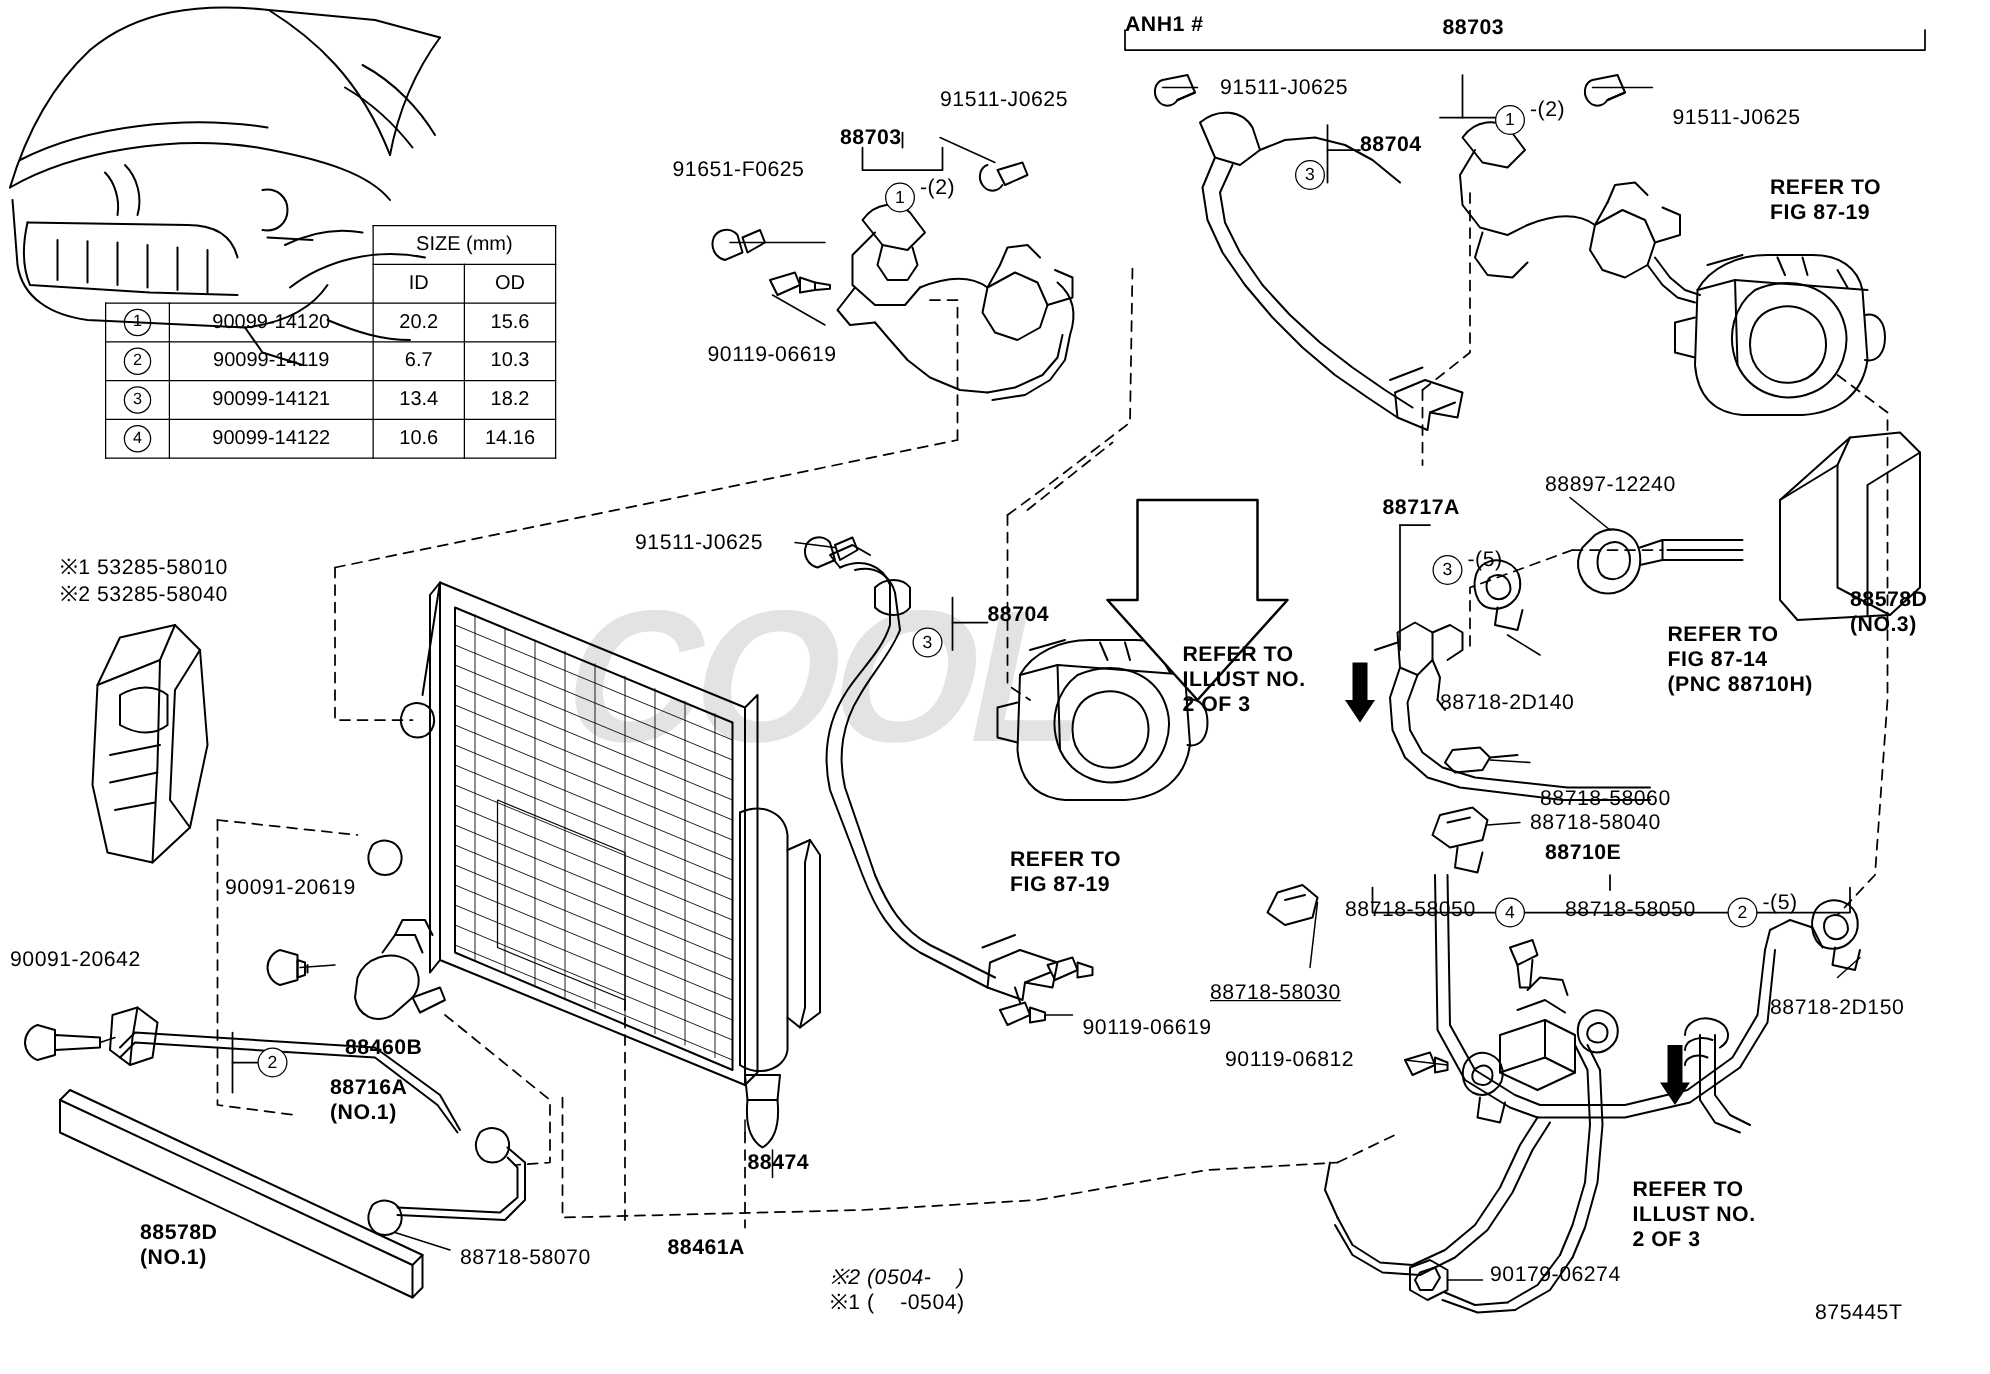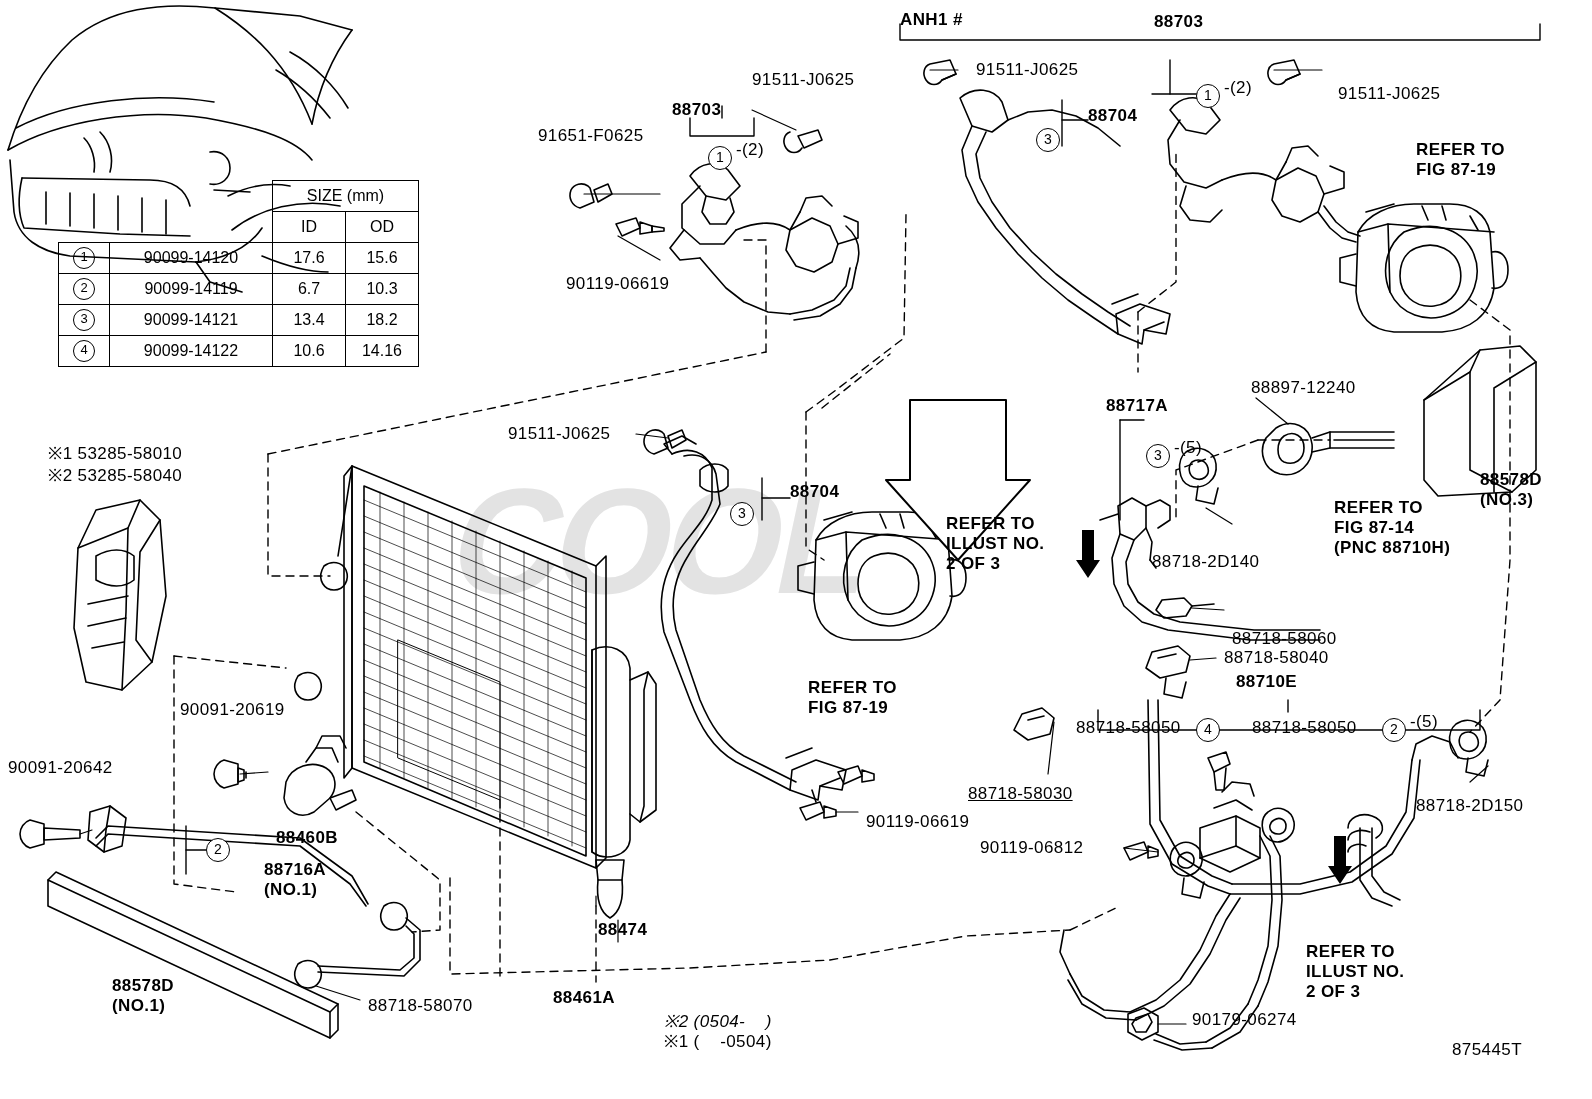--- a/index.html
+++ b/index.html
@@ -22,21 +22,21 @@
     transform:skewX(-12deg);
     user-select:none;
   }
   svg{position:absolute;left:0;top:0;}
   .circ{
     position:absolute;border:1.6px solid #000;border-radius:50%;
     width:22px;height:22px;font-size:14px;line-height:20px;text-align:center;
     background:#fff;
   }
   table.sz{
-    position:absolute;left:58px;top:180px;border-collapse:collapse;
+    position:absolute;left:84px;top:180px;border-collapse:collapse;
     font-size:16px;background:transparent;padding-left:44px;
   }
   table.sz td,table.sz th{
     border:1.6px solid #000;padding:2px 6px;text-align:center;height:26px;
     font-weight:normal;
   }
   table.sz .no{width:38px;}
   table.sz .pn{width:150px;margin-top:16px;}
   table.sz .idc,table.sz .odc{width:60px;}
   .noborder{border:none !important;}
@@ -401,21 +401,21 @@
     </tr>
     <tr>
       <td class="no noborder" style="border:none"></td>
       <td class="pn noborder" style="border:none"></td>
       <td class="idc">ID</td>
       <td class="odc">OD</td>
     </tr>
     <tr>
       <td class="no"><span style="display:inline-block;border:1.4px solid #000;border-radius:50%;width:20px;height:20px;line-height:18px;font-size:13px;">1</span></td>
       <td class="pn">90099-14120</td>
-      <td>17.6</td>
+      <td>20.2</td>
       <td>15.6</td>
     </tr>
     <tr>
       <td class="no"><span style="display:inline-block;border:1.4px solid #000;border-radius:50%;width:20px;height:20px;line-height:18px;font-size:13px;">2</span></td>
       <td class="pn">90099-14119</td>
       <td>6.7</td>
       <td>10.3</td>
     </tr>
     <tr>
       <td class="no"><span style="display:inline-block;border:1.4px solid #000;border-radius:50%;width:20px;height:20px;line-height:18px;font-size:13px;">3</span></td>
@@ -461,21 +461,21 @@
   <span class="lbl" style="left:976px;top:60px;">91511-J0625</span>
   <span class="lbl b" style="left:1088px;top:106px;">88704</span>
   <span class="lbl b" style="left:1154px;top:12px;">88703</span>
   <span class="lbl" style="left:1338px;top:84px;">91511-J0625</span>
 
   <span class="lbl b" style="left:1416px;top:140px;">REFER TO
 FIG 87-19</span>
   <span class="lbl b" style="left:1480px;top:470px;">88578D
 (NO.3)</span>
 
-  <span class="lbl" style="left:1236px;top:378px;margin-left:15px;">88897-12240</span>
+  <span class="lbl" style="left:1236px;top:378px;">88897-12240</span>
   <span class="lbl b" style="left:1106px;top:396px;">88717A</span>
   <span class="lbl b" style="left:1334px;top:498px;">REFER TO
 FIG 87-14
 (PNC 88710H)</span>
   <span class="lbl" style="left:1152px;top:552px;">88718-2D140</span>
   <span class="lbl" style="left:1232px;top:598px;margin-top:31px;">88718-58060</span>
   <span class="lbl" style="left:1224px;top:648px;">88718-58040</span>
   <span class="lbl b" style="left:1236px;top:672px;">88710E</span>
   <span class="lbl" style="left:1076px;top:718px;">88718-58050</span>
   <span class="lbl" style="left:1252px;top:718px;">88718-58050</span>
@@ -497,21 +497,21 @@
   <span class="lbl b" style="left:790px;top:482px;">88704</span>
 
   <span class="lbl" style="left:180px;top:700px;">90091-20619</span>
   <span class="lbl" style="left:8px;top:758px;">90091-20642</span>
   <span class="lbl b" style="left:276px;top:828px;">88460B</span>
   <span class="lbl b" style="left:264px;top:860px;">88716A
 (NO.1)</span>
   <span class="lbl b" style="left:112px;top:976px;">88578D
 (NO.1)</span>
   <span class="lbl" style="left:368px;top:996px;">88718-58070</span>
-  <span class="lbl b" style="left:534px;top:988px;margin-left:19px;">88461A</span>
+  <span class="lbl b" style="left:534px;top:988px;">88461A</span>
   <span class="lbl b" style="left:598px;top:920px;">88474</span>
   <span class="lbl" style="left:1192px;top:1010px;">90179-06274</span>
 
   <span class="lbl" style="left:48px;top:444px;text-align:center;"><span>※1</span> <span>53285-58010</span></span>
   <span class="lbl" style="left:48px;top:466px;"><span>※2</span> <span>53285-58040</span></span>
   <span class="lbl" style="left:664px;top:1032px;"><span>※1</span> <span>(    -0504)</span></span>
   <span class="lbl" style="left:664px;top:1012px;font-style:italic;"><span>※2</span> <span>(0504-    )</span></span>
 
   <span class="lbl" style="left:1452px;top:1040px;">875445T</span>
 

